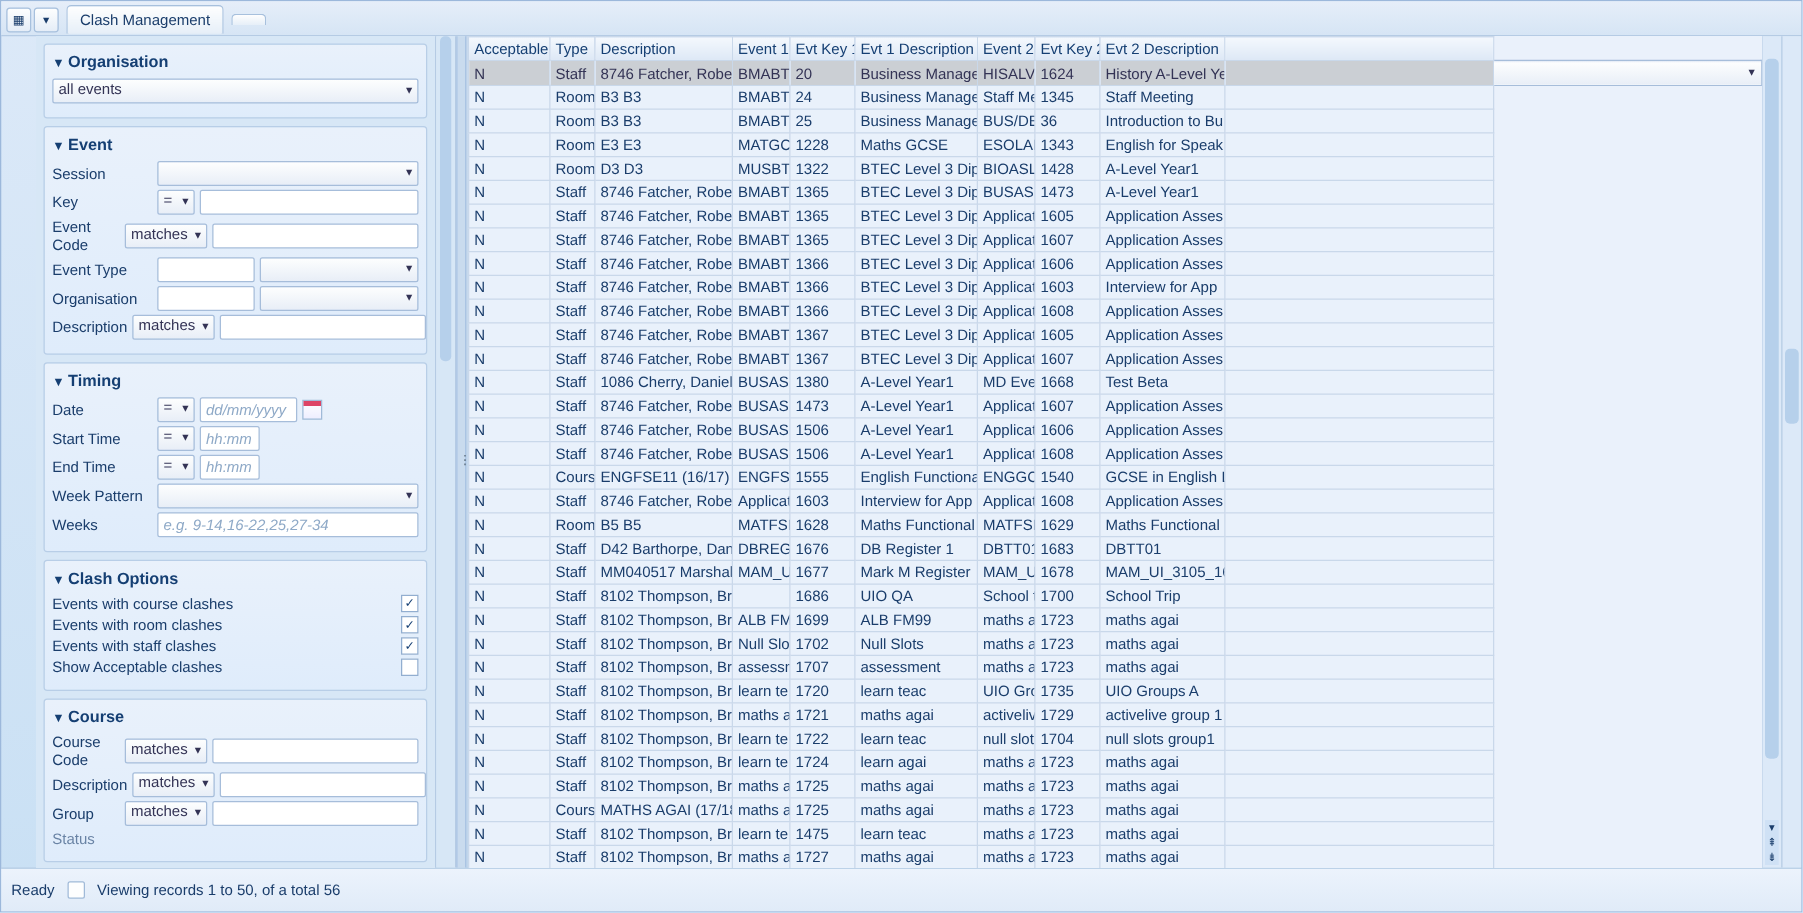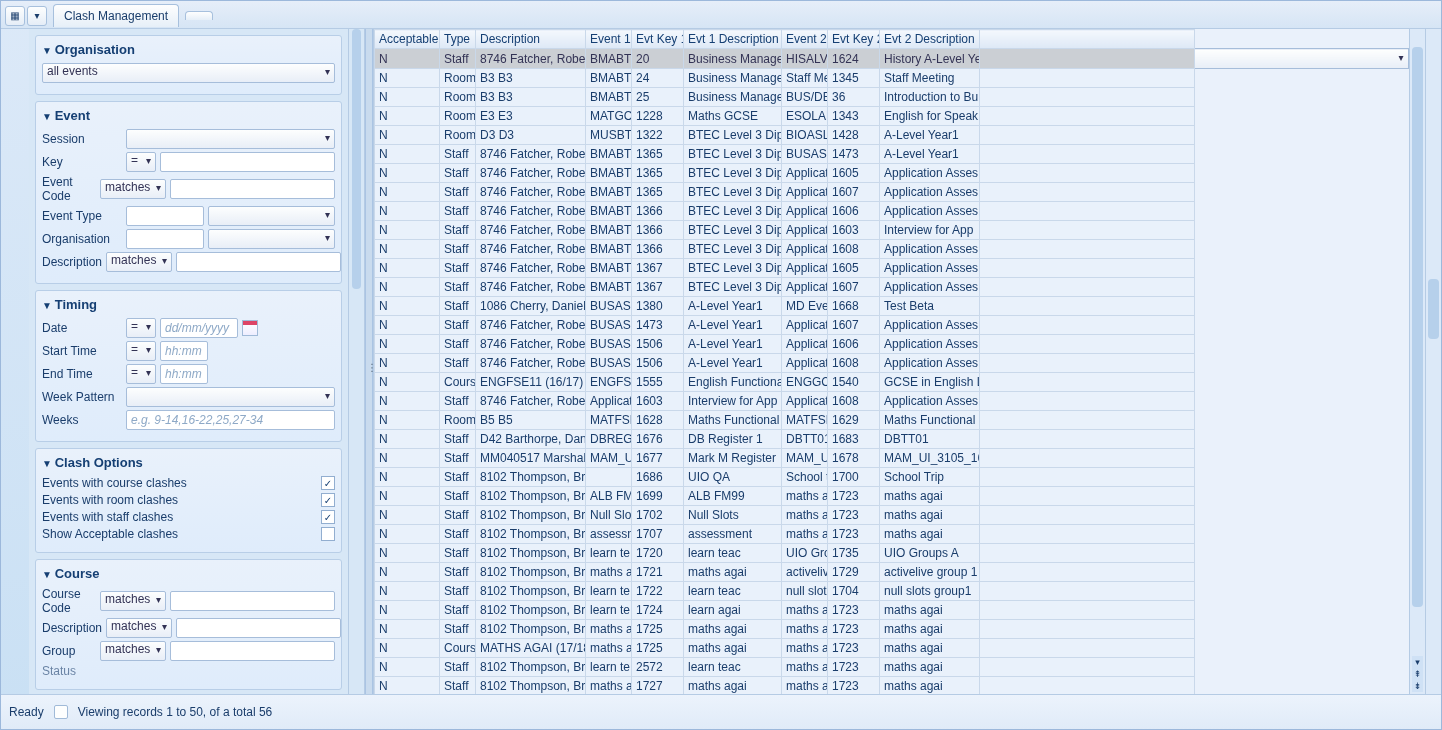--- a/index.html
+++ b/index.html
@@ -669,21 +669,21 @@
                   <td>maths a</td>
                   <td>1723</td>
                   <td>maths agai</td>
                   <td></td>
                 </tr>
                 <tr>
                   <td>N</td>
                   <td>Staff</td>
                   <td>8102 Thompson, Bri</td>
                   <td>learn te</td>
-                  <td>2572</td>
+                  <td>1475</td>
                   <td>learn teac</td>
                   <td>maths a</td>
                   <td>1723</td>
                   <td>maths agai</td>
                   <td></td>
                 </tr>
                 <tr>
                   <td>N</td>
                   <td>Staff</td>
                   <td>8102 Thompson, Bri</td>

